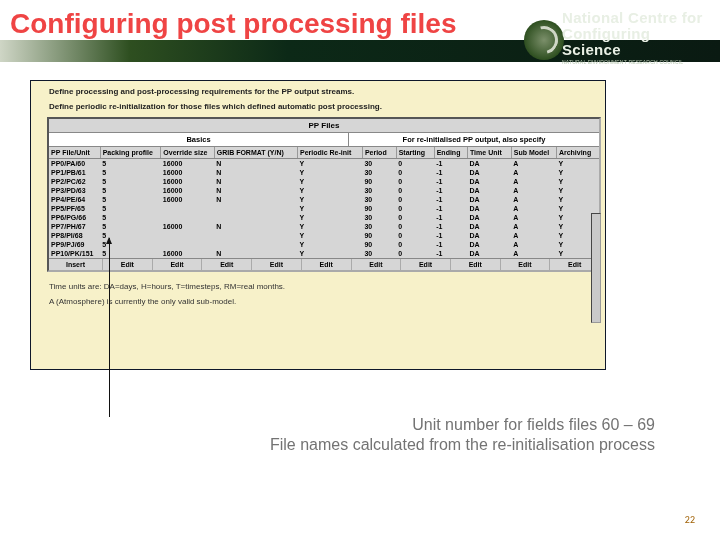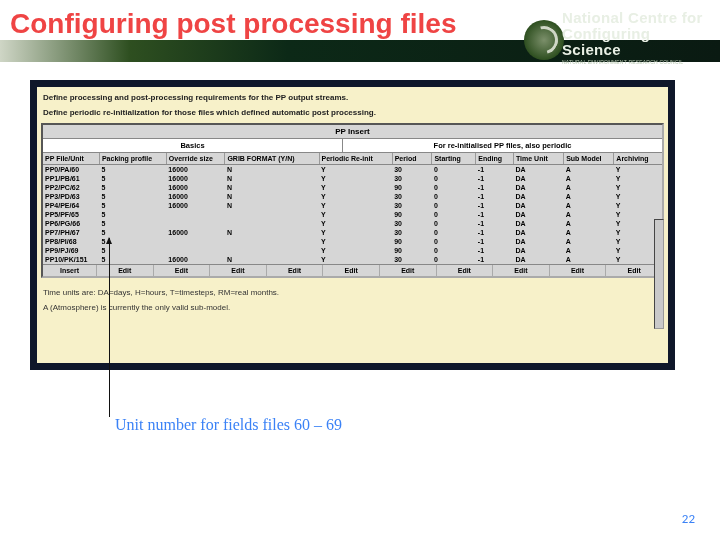--- a/index.html
+++ b/index.html
@@ -68,25 +68,26 @@
     font-size: 5px;
     color: #b7c7b0;
     margin-top: 2px;
     letter-spacing: 0.2px;
   }
 
   .panel {
     position: absolute;
     left: 30px;
     top: 80px;
-    width: 645px;
+    width: 576px;
     height: 290px;
     background: #f7f1c9;
-    border: 7px solid #0f172a;
+    border: 1px solid #0f172a;
     font-family: Verdana, Arial, sans-serif;
+    padding-left: 12px;
   }
   .panel .intro {
     padding: 6px 6px 0 6px;
     font-size: 8px;
     color: #222;
     font-weight: bold;
   }
   .panel .intro p { margin-bottom: 6px; }
 
   .pp-box {
@@ -187,32 +188,33 @@
     border-left:3.5px solid transparent;
     border-right:3.5px solid transparent;
     border-bottom:7px solid #111;
   }
 
   .caption {
     position: absolute;
     left: 115px;
     top: 415px;
     width: 540px;
-    font-family: Liberation Serif, serif;
+    font-family: Liberation Sans, sans-serif;
     font-size: 16px;
-    color: #3b82f6;
+    color: #737373;
     line-height: 1.25;
+    text-align: right;
   }
   .page-num {
     position: absolute;
     right: 25px;
     bottom: 14px;
     font-family: Calibri, Arial, sans-serif;
-    font-size: 13px;
-    color: #3b82f6;
+    font-size: 10px;
+    color: #a16207;
   }
 </style>
 </head>
 <body>
 
 <div class="header-bar">
   <div class="title">Configuring post processing files</div>
   <div class="band"></div>
   <div class="spiral"></div>
   <div class="logo-block">
@@ -222,24 +224,24 @@
   </div>
 </div>
 
 <div class="panel">
   <div class="intro">
     <p>Define processing and post-processing requirements for the PP output streams.</p>
     <p>Define periodic re-initialization for those files which defined automatic post processing.</p>
   </div>
 
   <div class="pp-box">
-    <div class="pp-title">PP Insert</div>
+    <div class="pp-title">PP Files</div>
     <div class="section-row">
       <div class="left">Basics</div>
-      <div class="right">For re-initialised PP files, also periodic</div>
+      <div class="right">For re-initialised PP output, also specify</div>
     </div>
     <table class="data">
       <thead>
           <tr id="hdr-row">
             <th style="width: 54px;">PP File/Unit</th>
             <th style="width: 64px;">Packing profile</th>
             <th style="width: 56px;">Override size</th>
             <th style="width: 90px;">GRIB FORMAT (Y/N)</th>
             <th style="width: 70px;">Periodic Re-init</th>
             <th style="width: 38px;">Period</th>
@@ -416,15 +418,16 @@
   <div class="notes">
     <p>Time units are: DA=days, H=hours, T=timesteps, RM=real months.</p>
     <p>A (Atmosphere) is currently the only valid sub-model.</p>
   </div>
 </div>
 
 <div class="arrow-line"></div>
 
 <div class="caption">
   <div>Unit number for fields files 60 – 69</div>
+  <div>File names calculated from the re-initialisation process</div>
 </div>
 
 <div class="page-num">22</div>
 
 </body></html>

